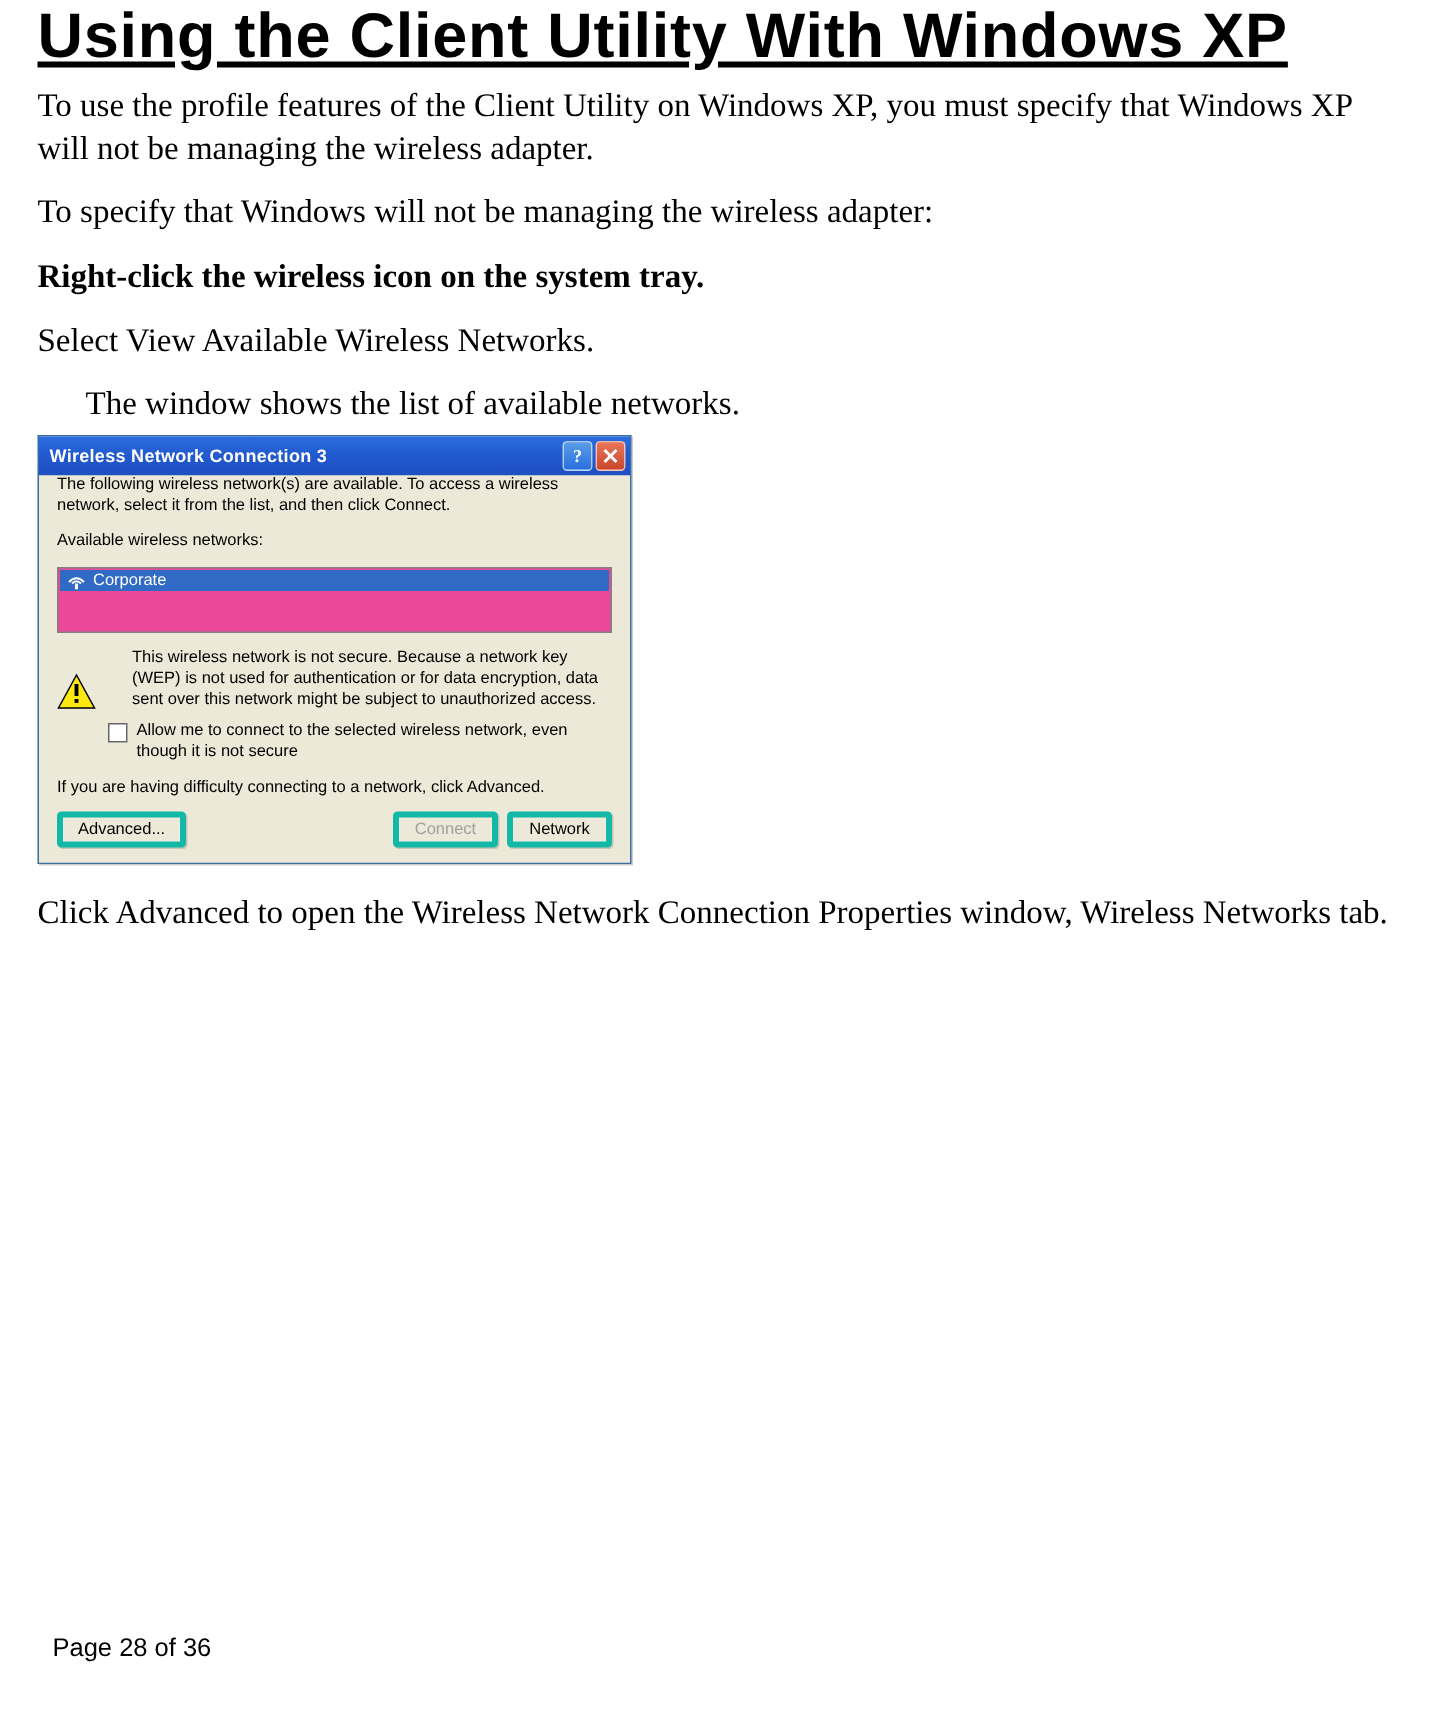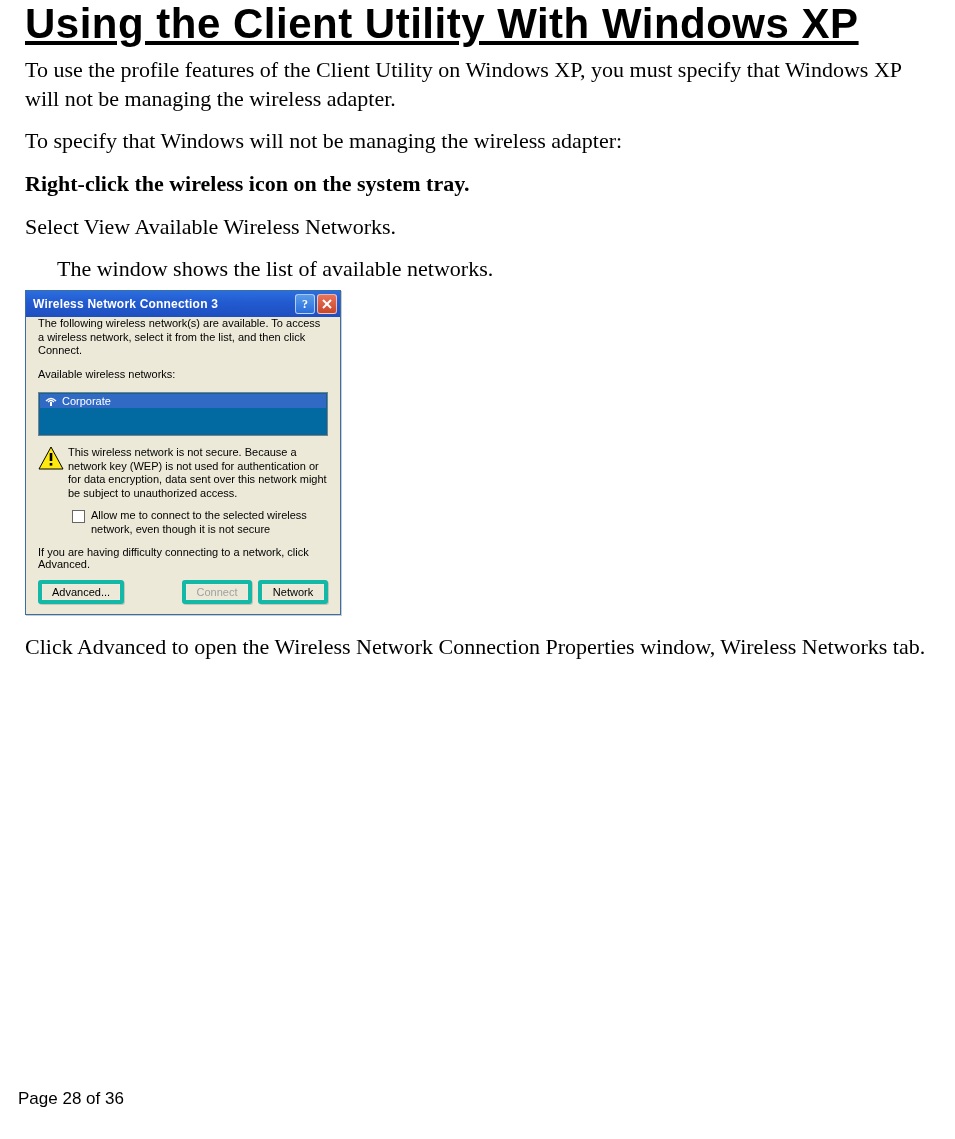--- a/index.html
+++ b/index.html
@@ -23,21 +23,21 @@
     }
     .para {
       font-size: 22px;
       line-height: 1.3;
       margin-bottom: 14px;
     }
     .bold { font-weight: bold; }
     .indent { margin-left: 32px; margin-bottom: 6px; }
     .dialog {
       margin-top: 6px;
-      width: 316px;
+      width: 396px;
       border: 1px solid #3b6ea5;
       font-family: Tahoma, Arial, sans-serif;
       font-size: 11px;
       background: #ece9d8;
       box-shadow: 1px 1px 0 rgba(0,0,0,0.2);
       margin-bottom: 18px;
     }
     .titlebar {
       background: linear-gradient(to bottom, #2a6ede 0%, #225ad0 45%, #1e4fc0 100%);
       color: #ffffff;
@@ -54,30 +54,30 @@
       border-radius: 3px;
       display: flex; align-items: center; justify-content: center;
       font-size: 13px; font-weight: bold;
       color: #fff; border:1px solid rgba(255,255,255,0.6);
     }
     .help-btn { background: linear-gradient(to bottom, #5a9de8, #2a6ede); }
     .close-btn { background: linear-gradient(to bottom, #e9745a, #c8472a); }
     .dlg-body { padding: 0 12px 10px 12px; background:#ece9d8; }
     .dlg-text { margin-bottom: 10px; font-size:11px; line-height:1.25; }
     .listbox {
-      background: #0369a1; border: 1px solid #808080;
+      background: #ec4899; border: 1px solid #808080;
       height: 44px; padding:1px; margin-bottom:10px;
     }
     .list-item {
       background: #316ac5; color: #fff;
       padding: 1px 4px; display:flex; align-items:center; gap:4px;
       font-size:11px;
     }
     .net-icon { display:inline-block; }
-    .warning-row { display:flex; gap:4px; margin-bottom:8px; align-items:flex-start; }
+    .warning-row { display:flex; gap:24px; margin-bottom:8px; align-items:flex-end; }
     .warning-icon {
       width:26px; height:24px; flex-shrink:0;
       display:flex; align-items:center; justify-content:center;
     }
     .warning-text { font-size:11px; line-height:1.25; }
     .checkbox-row { display:flex; gap:6px; margin-left:34px; margin-bottom:10px; align-items:flex-start; }
     .checkbox {
       width:13px; height:13px; border:1px solid #666; background:#fff; margin-top:1px; flex-shrink:0;
     }
     .checkbox-label { font-size:11px; line-height:1.25; }
@@ -92,21 +92,21 @@
       border: 4px solid #14b8a6;
       border-radius: 3px;
       box-shadow: inset 0 0 1px #fff, 1px 1px 0 rgba(0,0,0,0.15);
       min-width:70px;
       text-align:center;
     }
     .win-btn.disabled { color:#a0a0a0; }
     .footer {
       position:absolute;
       bottom:30px;
-      left:18px;
+      left:35px;
       right:25px;
       display:flex;
       justify-content:space-between;
       font-family: Verdana, Geneva, sans-serif;
       font-size:17px;
     }
     .close-x svg, .help-q svg, .net-icon svg, .warning-icon svg { display:block; }
   </style>
 </head>
 <body>

